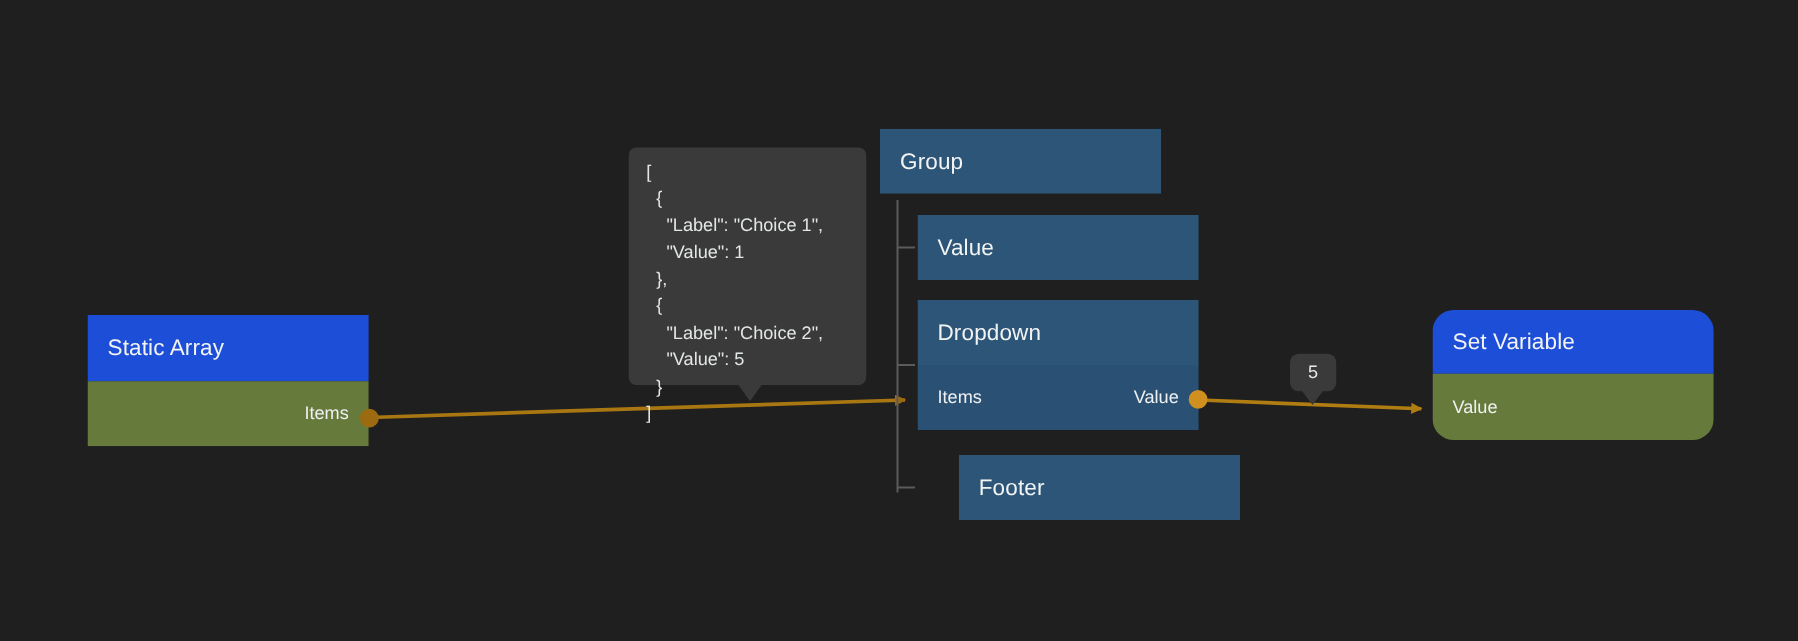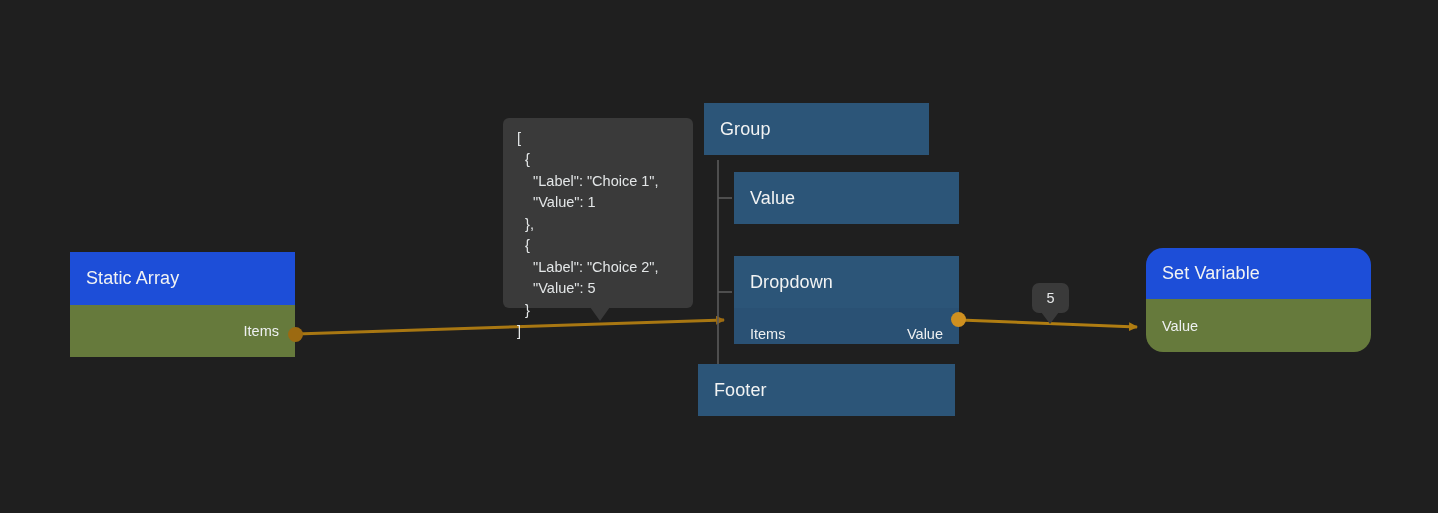--- a/index.html
+++ b/index.html
@@ -89,26 +89,26 @@
   #node-header-widget {
     left: 734px; top: 172px;
     width: 225px; height: 52px;
   }
   #node-header-widget .node-header { height: 52px; }
 
   #node-dropdown {
     left: 734px; top: 240px;
     width: 225px; height: 104px;
   }
-  #node-dropdown .node-header { height: 52px; margin-top: 16px; }
+  #node-dropdown .node-header { height: 52px; }
   #node-dropdown .node-row    { height: 52px; background: #2a5174; }
 
   #node-footer-widget {
-    left: 698px; top: 364px;
-    width: 257px; height: 52px;
+    left: 767px; top: 364px;
+    width: 225px; height: 52px;
   }
   #node-footer-widget .node-header { height: 52px; }
 
   #node-set-variable {
     left: 1146px; top: 248px;
     width: 225px; height: 104px; border-radius: 17px;
   }
   #node-set-variable .node-header { height: 51px; }
   #node-set-variable .node-row    { height: 53px; }
 

